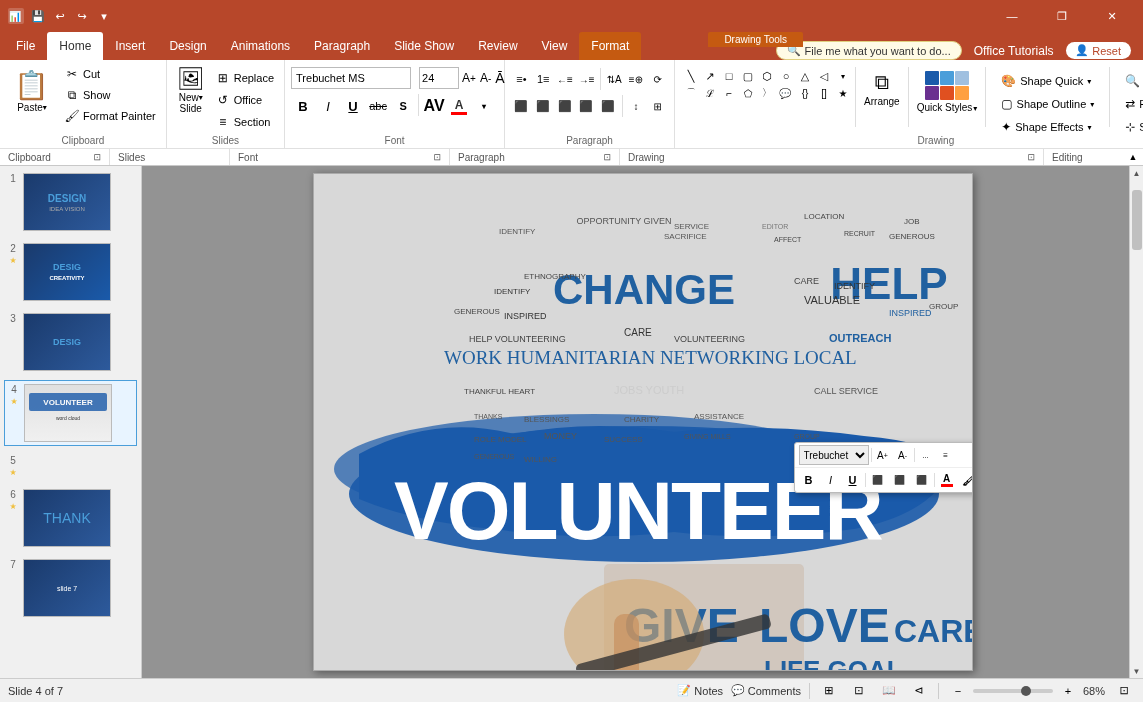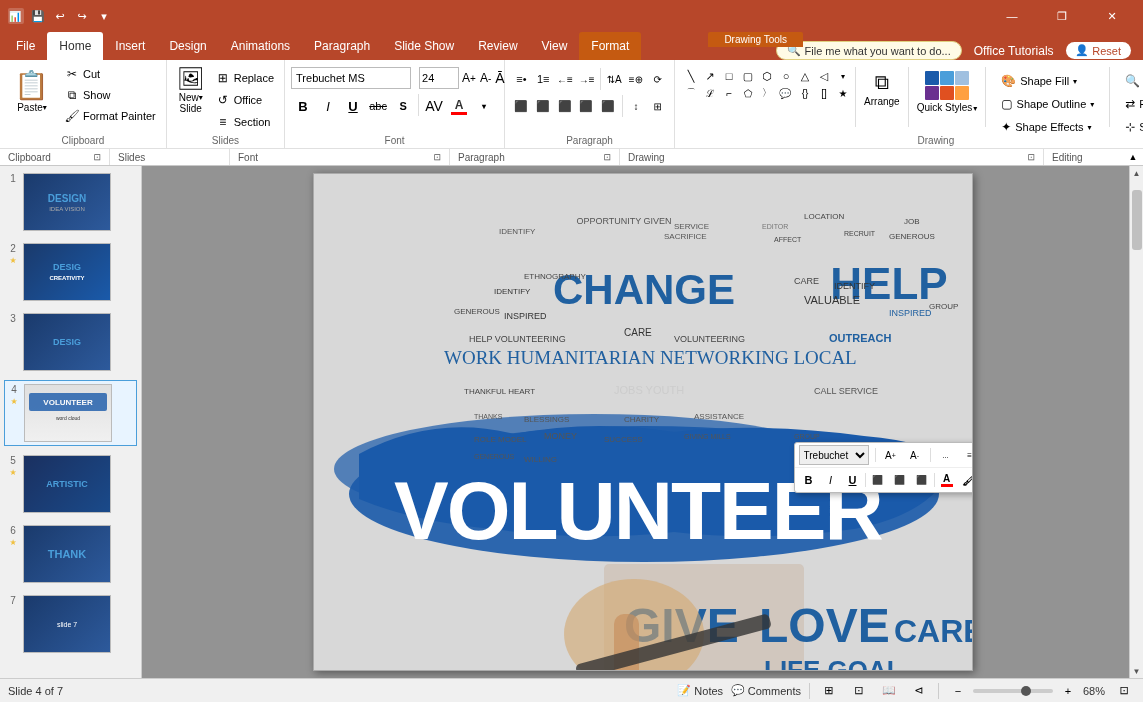--- a/index.html
+++ b/index.html
@@ -55,21 +55,21 @@
     .slide-star { color: #f0c040; font-size: 8px; }
     .slide-img { width: 88px; height: 58px; background: #ddd; border: 1px solid #bbb; overflow: hidden; display: flex; align-items: center; justify-content: center; font-size: 8px; color: #555; flex-shrink: 0; }
 
     
     .canvas-area { flex: 1; display: flex; align-items: center; justify-content: center; position: relative; background: #939393; overflow: hidden; }
     .slide-canvas { width: 660px; height: 498px; background: #c8c8d0; position: relative; border: 1px solid #aaa; box-shadow: 2px 2px 8px rgba(0,0,0,0.4); }
     .slide-canvas-inner { width: 100%; height: 100%; background: #dcdcdc; position: relative; overflow: hidden; }
 
     
     .text-toolbar { position: absolute; background: white; border: 1px solid #bbb; border-radius: 3px; box-shadow: 2px 2px 6px rgba(0,0,0,0.3); display: flex; flex-direction: column; z-index: 100; }
-    .tt-row1 { display: flex; align-items: center; padding: 2px 4px; gap: 2px; border-bottom: 1px solid #eee; justify-content: space-between; }
+    .tt-row1 { display: flex; align-items: center; padding: 2px 4px; gap: 2px; border-bottom: 1px solid #eee; }
     .tt-row2 { display: flex; align-items: center; padding: 2px 4px; gap: 2px; }
     .tt-font-select { width: 70px; height: 20px; font-size: 10px; border: 1px solid #bbb; }
     .tt-size-btn { width: 18px; height: 18px; display: flex; align-items: center; justify-content: center; font-size: 10px; cursor: pointer; border: 1px solid transparent; }
     .tt-btn { width: 20px; height: 20px; display: flex; align-items: center; justify-content: center; font-size: 11px; cursor: pointer; border: 1px solid transparent; font-weight: bold; }
     .v-scroll-btn { width: 14px; height: 14px; display: flex; align-items: center; justify-content: center; cursor: pointer; font-size: 8px; color: #555; }
     .v-scroll-track { flex: 1; width: 14px; position: relative; background: #f0f0f0; }
     .v-scroll-thumb { width: 10px; height: 60px; background: #c0c0c0; border-radius: 3px; margin: 0 auto; position: absolute; top: 10px; left: 2px; cursor: pointer; }
 
     
     .status-bar { height: 24px; background: #f0f0f0; border-top: 1px solid #ccc; display: flex; align-items: center; justify-content: space-between; padding: 0 8px; flex-shrink: 0; }
@@ -189,21 +189,21 @@
           <div class="font-btn" title="Decrease Font Size">A<sub>-</sub></div>
           <div class="font-btn" title="Clear Formatting" style="font-size:14px;">Ā</div>
         </div>
         <div class="font-format-row">
           <div class="fmt-btn bold">B</div>
           <div class="fmt-btn italic">I</div>
           <div class="fmt-btn underline">U</div>
           <div class="fmt-btn strike" style="font-size:11px;font-weight:normal;">abc</div>
           <div class="fmt-btn" style="font-size:11px;">S</div>
           <div style="width:1px;height:22px;background:#ddd;margin:0 2px;"></div>
-          <div class="fmt-btn" style="font-size:14px;font-weight:normal;">AV</div>
+          <div class="fmt-btn" style="font-size:16px;font-weight:bold;">AV</div>
           <div class="fmt-btn">
             <div style="display:flex;flex-direction:column;align-items:center;">
               <span style="font-size:12px;font-weight:bold;color:#333;">A</span>
               <div style="width:16px;height:3px;background:red;"></div>
             </div>
           </div>
           <div class="fmt-btn" style="font-size:8px;">▾</div>
         </div>
       </div>
       <div class="ribbon-group-label">Font</div>
@@ -283,21 +283,21 @@
             <span>Quick Styles</span>
             <span style="font-size:8px;">▾</span>
           </div>
         </div>
 
         <div style="width:1px;height:60px;background:#ddd;"></div>
 
         <div style="display:flex;flex-direction:column;gap:3px;padding:4px 4px;">
           <div class="shape-right-btn">
             <div style="font-size:12px;">🎨</div>
-            <span>Shape Fill</span>
+            <span>Shape Quick</span>
             <span style="font-size:8px;">▾</span>
           </div>
           <div class="shape-right-btn">
             <div style="font-size:12px;">▢</div>
             <span>Shape Outline</span>
             <span style="font-size:8px;">▾</span>
           </div>
           <div class="shape-right-btn">
             <div style="font-size:12px;">✦</div>
             <span>Shape Effects</span>
@@ -410,35 +410,30 @@
           <div style="color:#333;font-size:5px;text-align:center;margin-top:10px;">word cloud</div>
         </div>
       </div>
     </div>
 
     <div class="slide-thumb">
       <div class="slide-num">
         <span>5</span>
         <span class="slide-star">★</span>
       </div>
-      <div class="slide-img" style="background:#1a3a6c;">
-        <div style="width:100%;height:100%;background:linear-gradient(135deg,#1a3060,#1a4a8a);display:flex;align-items:center;justify-content:center;">
-          <div style="color:#4a9eda;font-size:9px;font-weight:bold;text-align:center;">ARTISTIC</div>
-        </div>
-      </div>
     </div>
 
     <div class="slide-thumb">
       <div class="slide-num">
         <span>6</span>
         <span class="slide-star">★</span>
       </div>
       <div class="slide-img" style="background:#1a3a6c;">
         <div style="width:100%;height:100%;background:linear-gradient(135deg,#1a3a6c,#2d5a9c);display:flex;align-items:center;justify-content:center;">
-          <div style="color:#4a9eda;font-size:11px;font-weight:bold;text-align:center;">THANK</div>
+          <div style="color:#4a9eda;font-size:14px;font-weight:normal;text-align:center;">THANK</div>
         </div>
       </div>
     </div>
 
     <div class="slide-thumb">
       <div class="slide-num">
         <span>7</span>
       </div>
       <div class="slide-img" style="background:#1a3a6c;">
         <div style="width:100%;height:100%;background:linear-gradient(135deg,#1a3a6c,#2d5a9c);display:flex;align-items:center;justify-content:center;">

